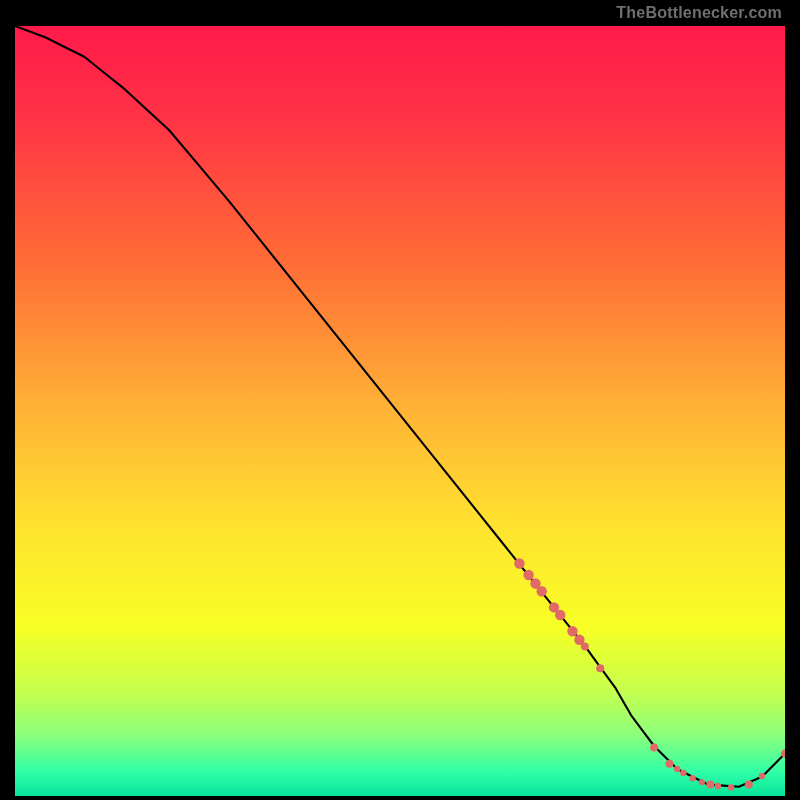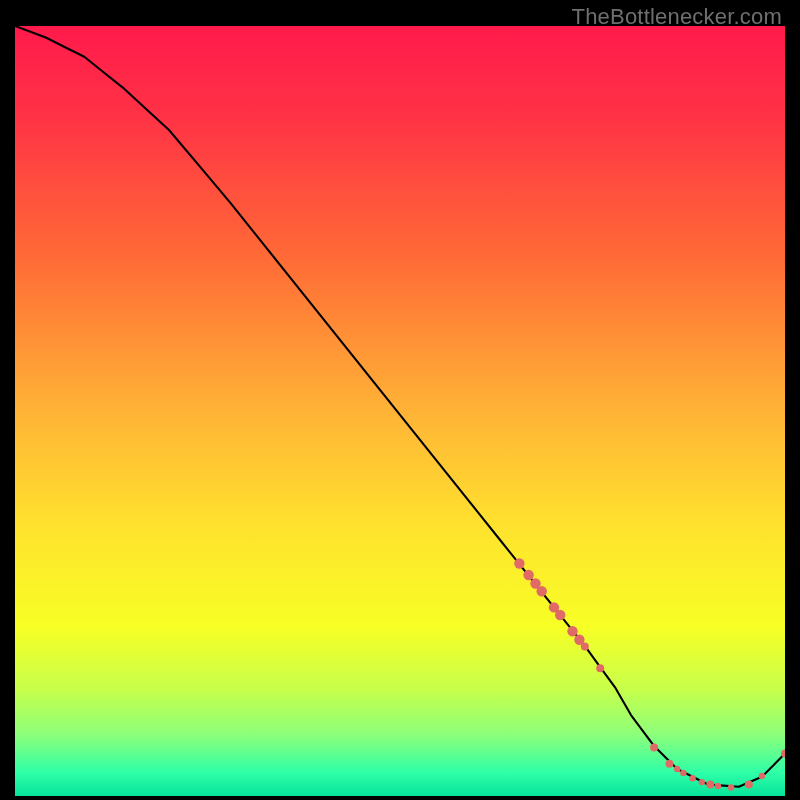--- a/index.html
+++ b/index.html
@@ -17,22 +17,22 @@
     top: 26px;
     width: 770px;
     height: 770px;
     box-sizing: border-box;
   }
   .watermark {
     position: absolute;
     top: 4px;
     right: 18px;
     color: #6f6f6f;
-    font-size: 22px;
-    font-weight: 400;
+    font-size: 16px;
+    font-weight: 700;
     letter-spacing: 0.2px;
   }
   svg { display: block; }
 </style>
 </head>
 <body>
 
 <div class="watermark">TheBottlenecker.com</div>
 
 <div class="frame">

